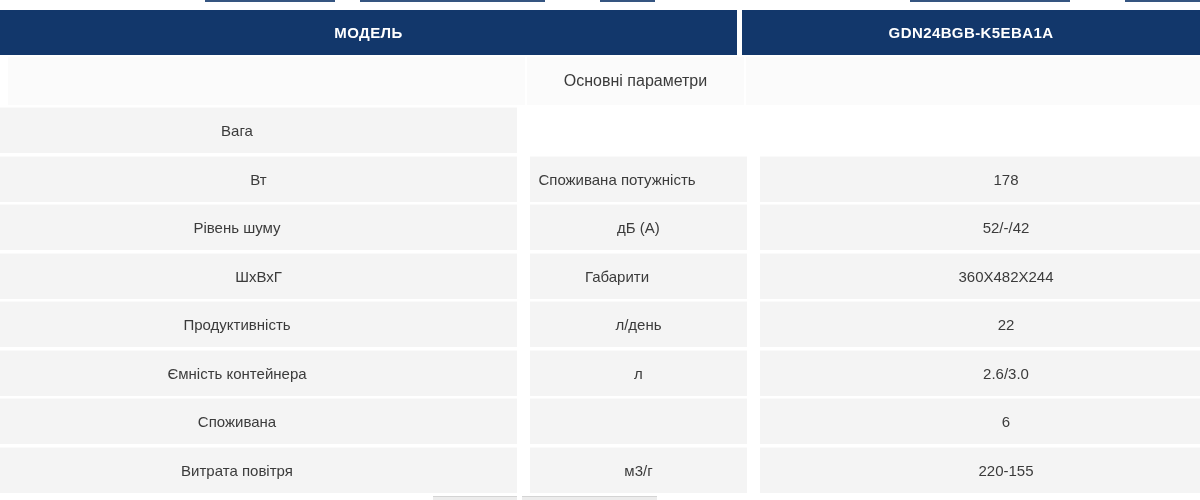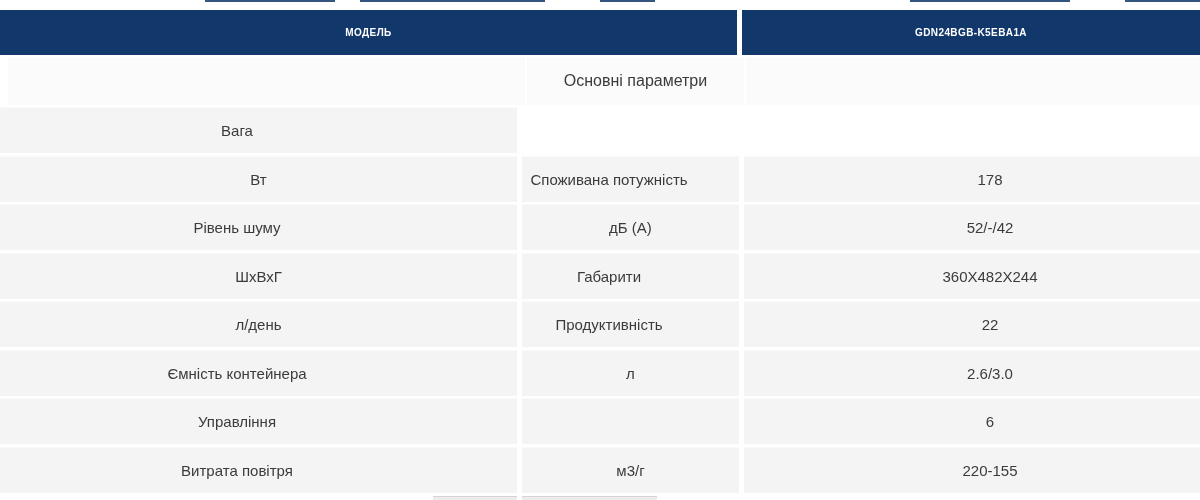--- a/index.html
+++ b/index.html
@@ -24,39 +24,39 @@
   .ta4{left:910px;width:160px;} .ta5{left:1125px;width:75px;}
 
   
   .table-header{
     position:absolute; top:10px; left:0; width:1200px; height:45px;
     display:grid; grid-template-columns:737px 458px; column-gap:5px;
   }
   .header-cell{
     background:var(--header-bg); color:var(--header-text);
     display:flex; align-items:center; justify-content:center;
-    font-size:10px; font-weight:bold; letter-spacing:.4px;
+    font-size:15px; font-weight:bold; letter-spacing:.4px;
   }
 
   
   .section-row{
     position:absolute; top:57px; left:8px; width:1200px; height:48px;
     display:grid; grid-template-columns:517px 217px 456px; column-gap:2px;
   }
   .section-cell{ background:var(--section-bg); }
   .section-mid{
     display:flex; align-items:center; justify-content:center;
     overflow:visible; white-space:nowrap;
     font-size:16px; color:var(--text);
   }
 
   
   .rows{ position:absolute; top:107px; left:0; width:1200px; }
   .row{
-    display:grid; grid-template-columns:517px 217px 456px; column-gap:5px;
+    display:grid; grid-template-columns:517px 217px 456px; column-gap:13px;
     height:46px; margin-bottom:2.5px;text-align:center;
   }
   .cell{
     background:var(--row-bg); color:var(--text); font-size:15px;
     display:flex; align-items:center; justify-content:center;
     border-top:1px solid #fafafa;
   }
   .c1{ padding-right:43px; }
   .c3{ padding-left:36px; }
 
@@ -113,33 +113,33 @@
     <div class="cell c3">52/-/42</div>
   </div>
 
   <div class="row">
     <div class="cell c2">ШхВхГ</div>
     <div class="cell c1">Габарити</div>
     <div class="cell c3">360X482X244</div>
   </div>
 
   <div class="row">
+    <div class="cell c1">Продуктивність</div>
     <div class="cell c2">л/день</div>
-    <div class="cell c1">Продуктивність</div>
     <div class="cell c3">22</div>
   </div>
 
   <div class="row">
     <div class="cell c1">Ємність контейнера</div>
     <div class="cell c2">л</div>
     <div class="cell c3">2.6/3.0</div>
   </div>
 
   <div class="row">
-    <div class="cell c1">Управління</div>
+    <div class="cell c1">Споживана</div>
     <div class="cell c2"></div>
     <div class="cell c3">6</div>
   </div>
 
   <div class="row">
     <div class="cell c1">Витрата повітря</div>
     <div class="cell c2">м3/г</div>
     <div class="cell c3">220-155</div>
   </div>
 </div>

